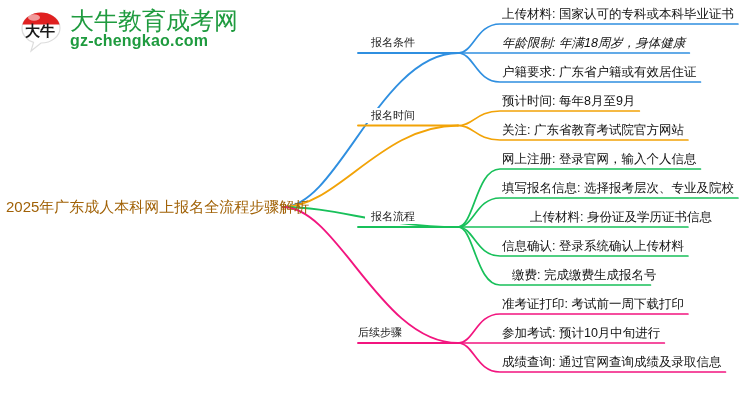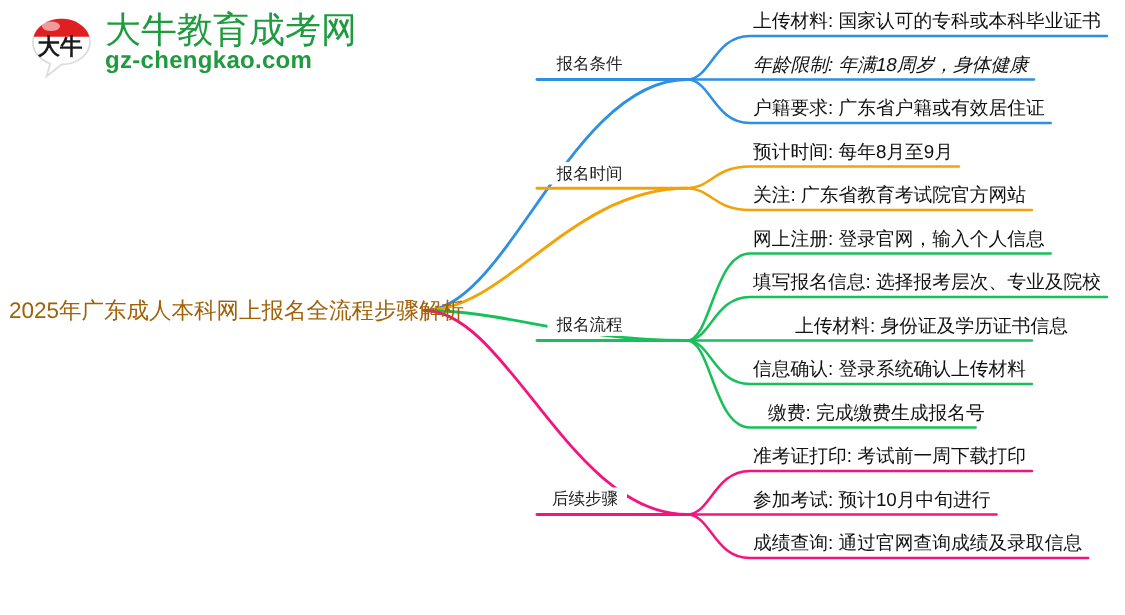--- a/index.html
+++ b/index.html
@@ -143,19 +143,19 @@
       <div class="node-text leaf-label" style="left: 502px; top: 64px;">户籍要求: 广东省户籍或有效居住证</div>
       <div class="node-text branch-label" style="left: 365px; top: 107.5px; background: rgb(255, 255, 255); padding: 0px 6px;">报名时间</div>
       <div class="node-text leaf-label" style="left: 502px; top: 93px;">预计时间: 每年8月至9月</div>
       <div class="node-text leaf-label" style="left: 502px; top: 122px;">关注: 广东省教育考试院官方网站</div>
       <div class="node-text branch-label" style="left: 365px; top: 209px; background: rgb(255, 255, 255); padding: 0px 6px;">报名流程</div>
       <div class="node-text leaf-label" style="left: 502px; top: 151px;">网上注册: 登录官网，输入个人信息</div>
       <div class="node-text leaf-label" style="left: 502px; top: 180px;">填写报名信息: 选择报考层次、专业及院校</div>
       <div class="node-text leaf-label" style="left: 530px; top: 209px;">上传材料: 身份证及学历证书信息</div>
       <div class="node-text leaf-label" style="left: 502px; top: 238px;">信息确认: 登录系统确认上传材料</div>
       <div class="node-text leaf-label" style="left: 496px; top: 267px; margin-left: 16px;">缴费: 完成缴费生成报名号</div>
-      <div class="node-text branch-label" style="left: 362px; top: 325px; background: rgb(255, 255, 255); padding: 0px 6px;">后续步骤</div>
+      <div class="node-text branch-label" style="left: 352px; top: 325px; background: rgb(255, 255, 255); padding: 0px 6px;">后续步骤</div>
       <div class="node-text leaf-label" style="left: 502px; top: 296px;">准考证打印: 考试前一周下载打印</div>
       <div class="node-text leaf-label" style="left: 502px; top: 325px;">参加考试: 预计10月中旬进行</div>
       <div class="node-text leaf-label" style="left: 502px; top: 354px;">成绩查询: 通过官网查询成绩及录取信息</div>
     </div>
 
 </div>
 
 </body></html>

